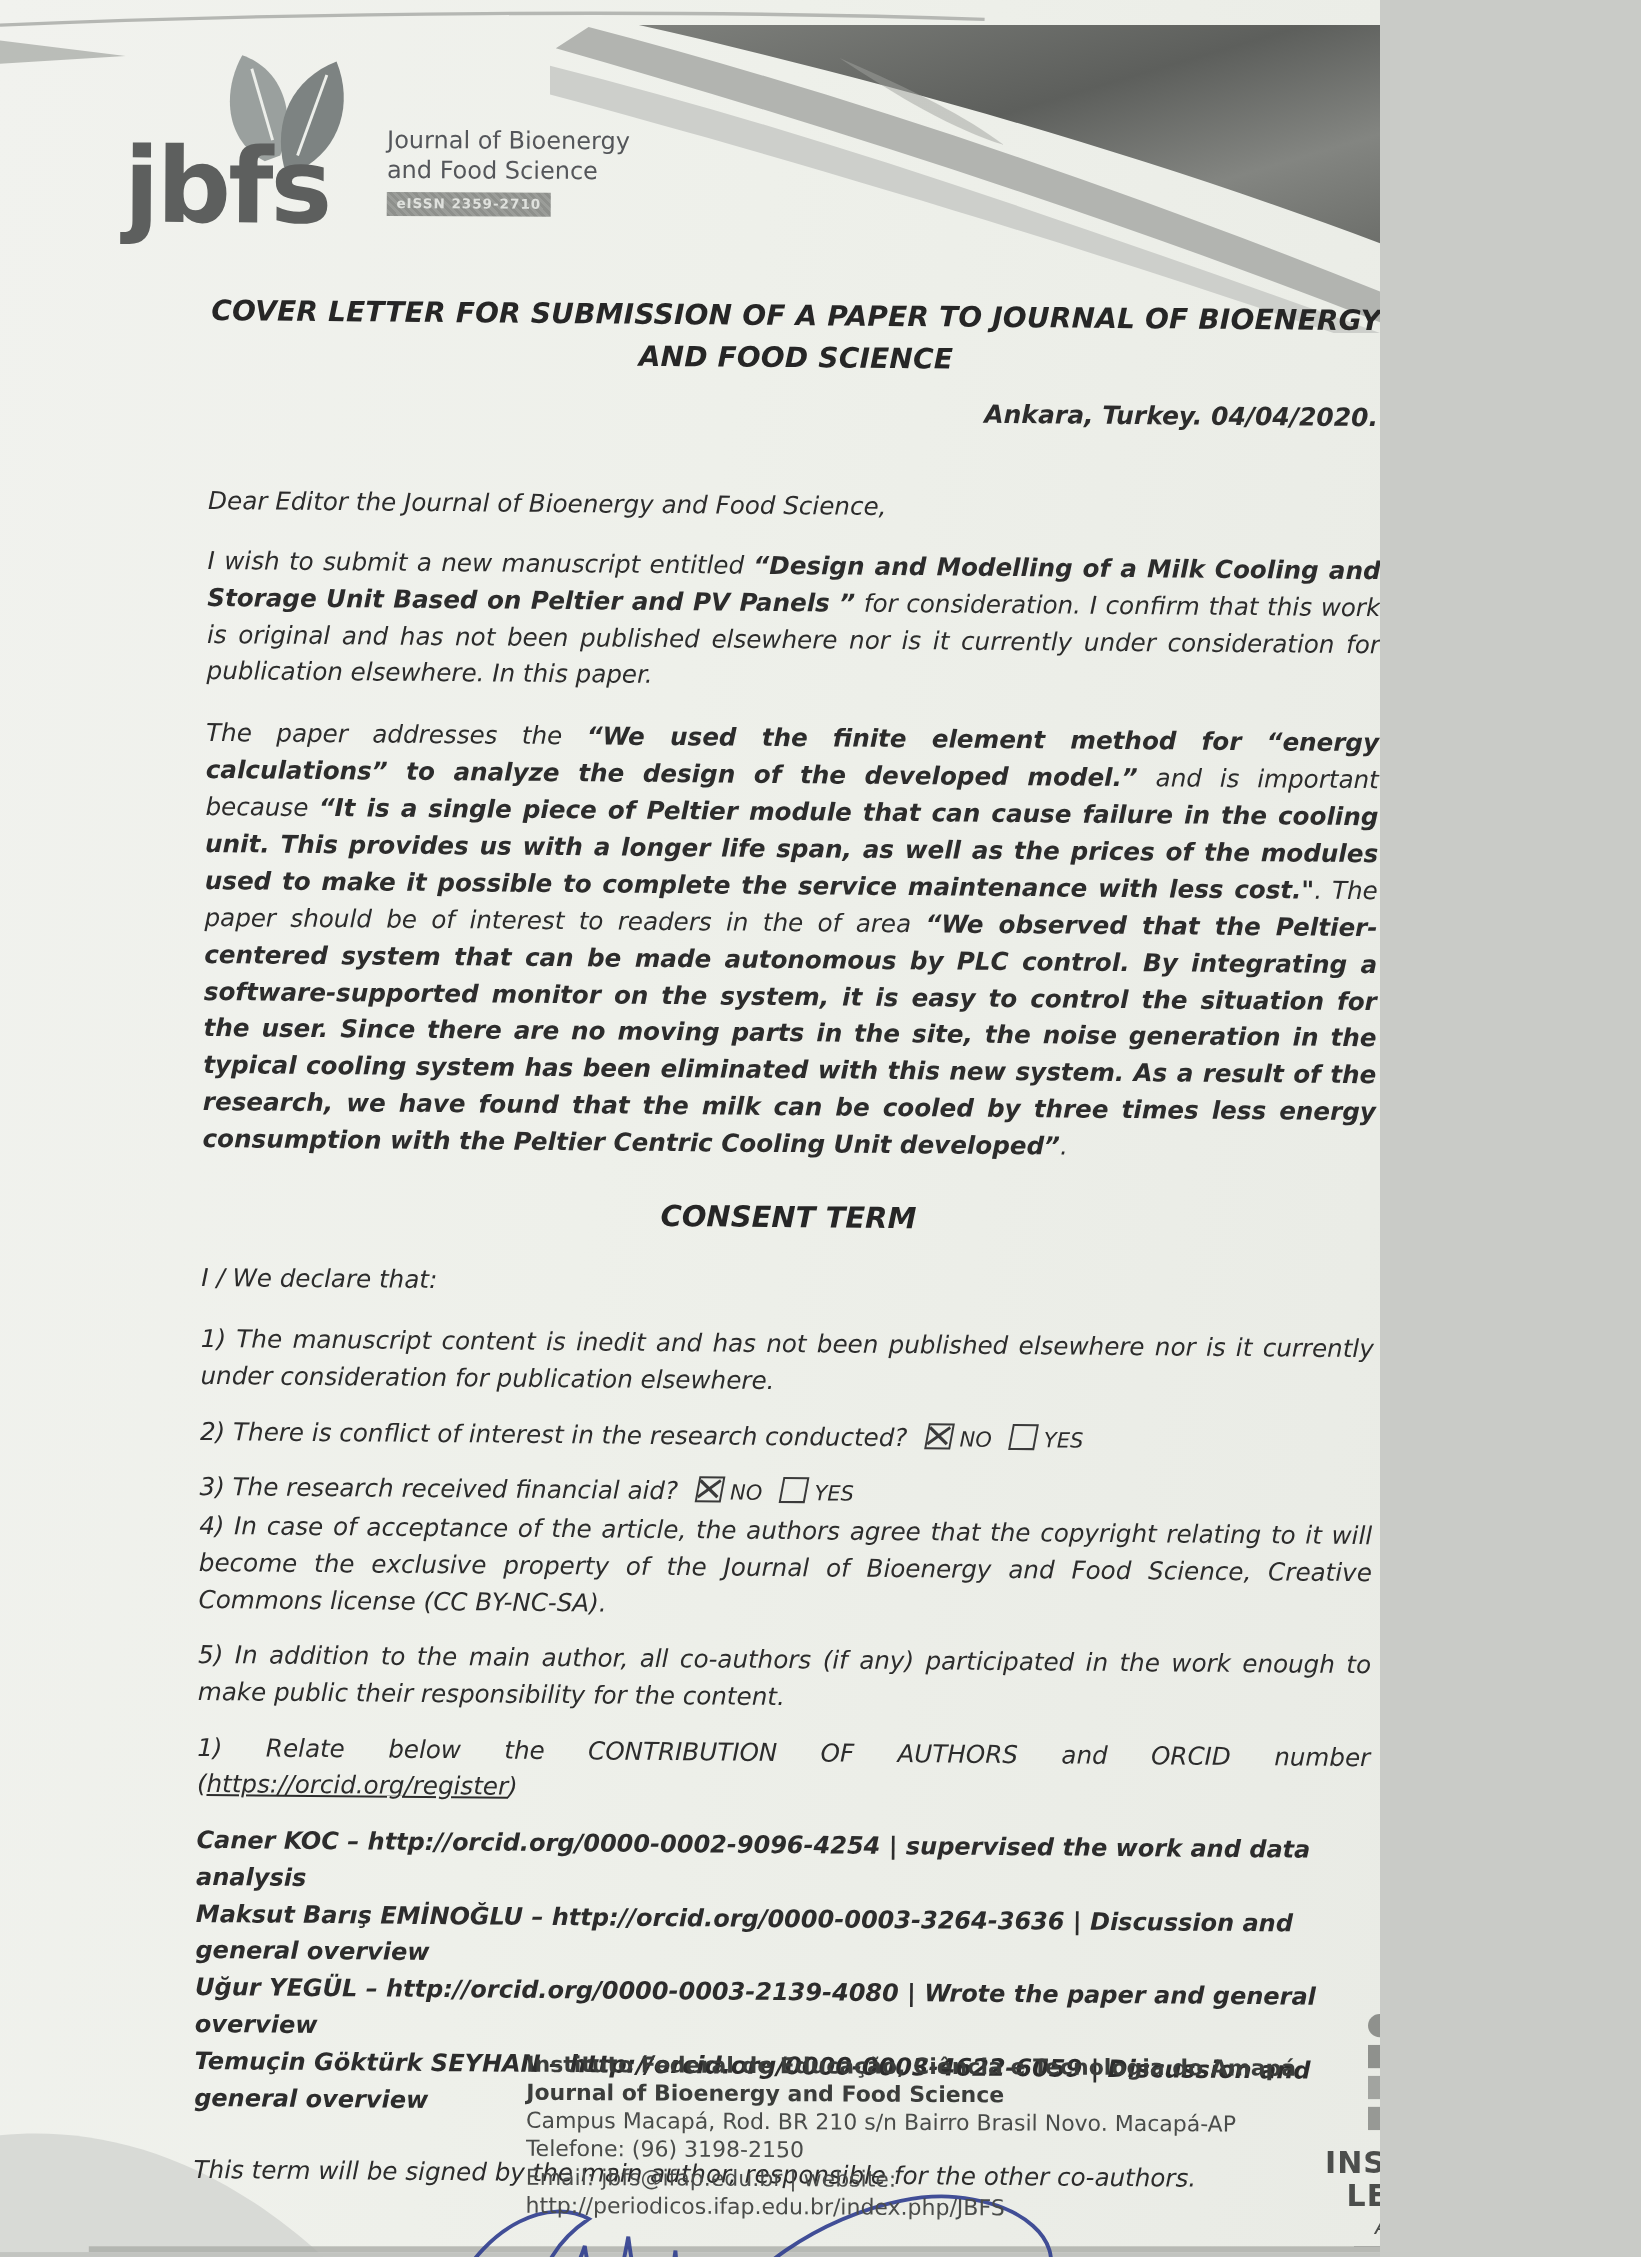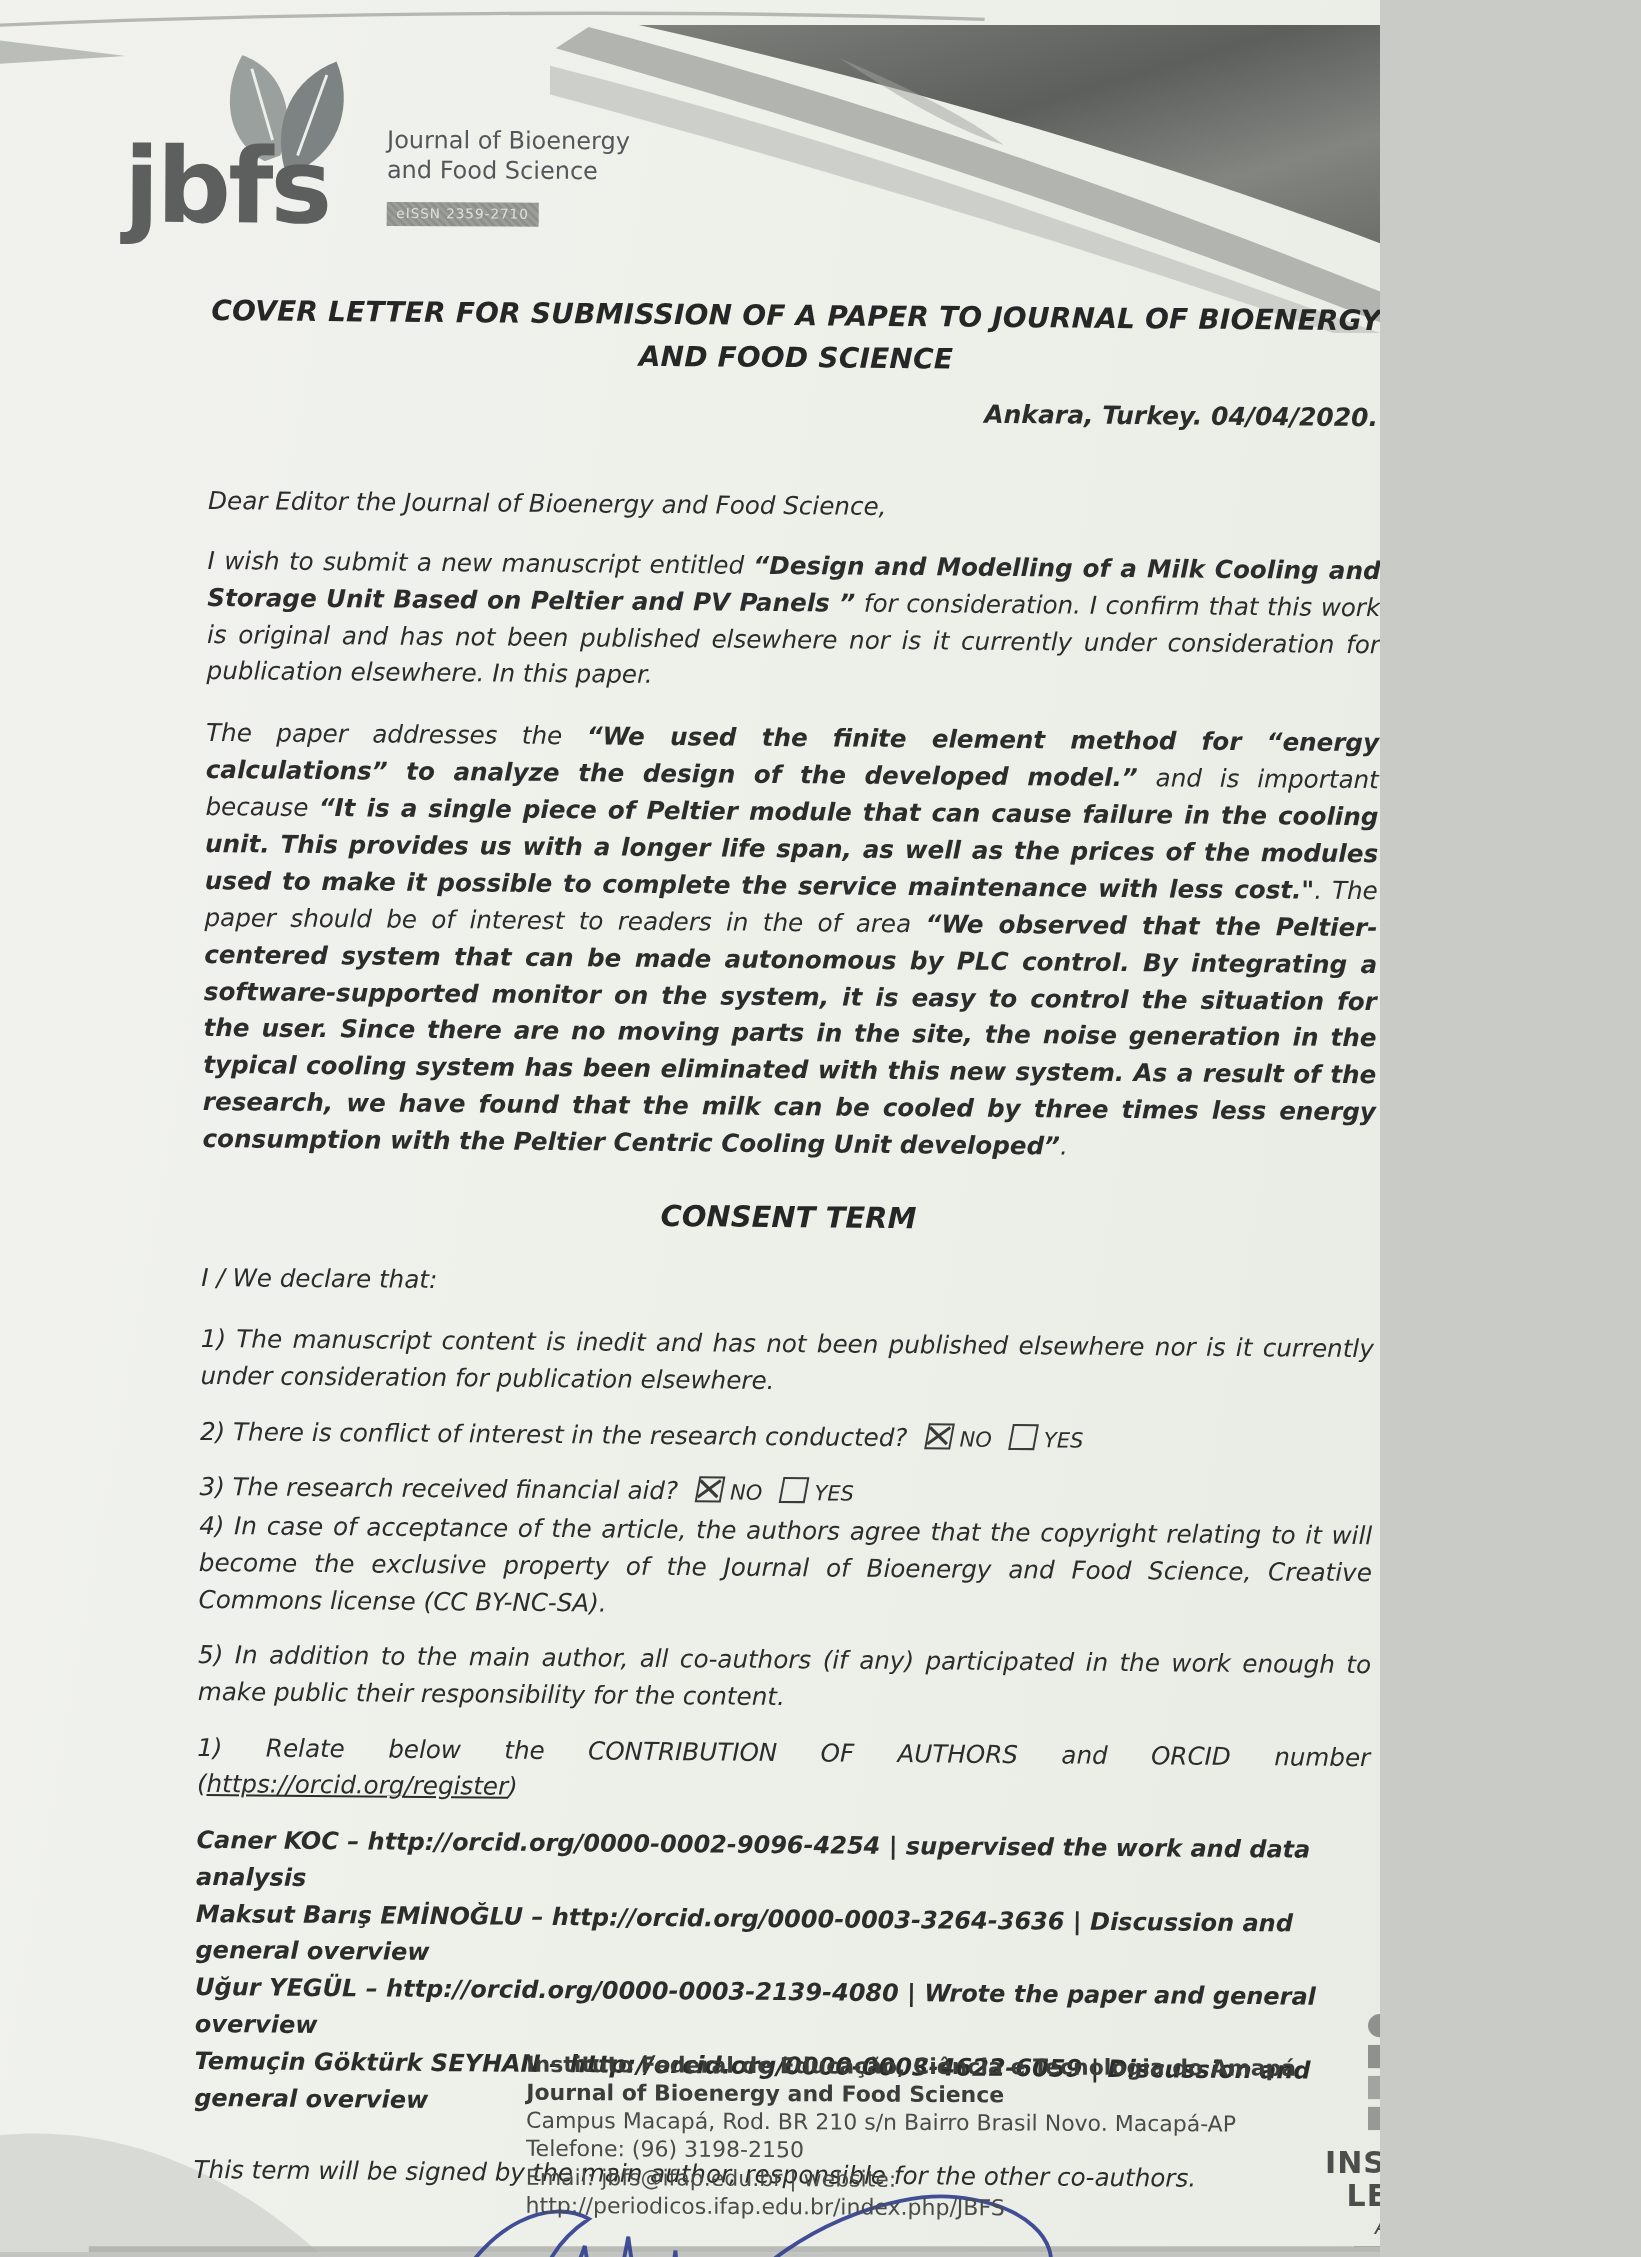--- a/index.html
+++ b/index.html
@@ -7,22 +7,22 @@
     position:relative; width:1380px; height:2257px; overflow:hidden;
     background:linear-gradient(100deg,#f1f2ee 0%,#eef0ea 45%,#e9ebe5 100%);
     font-family:"DejaVu Sans", sans-serif; color:#2e2e2e;
   }
   
   .brand { position:absolute; left:124px; top:46px; width:541px; height:222px; transform:rotate(0.3deg); }
   .leaves { position:absolute; left:85px; top:1.9px; }
   .logo-text { position:absolute; left:0px; top:89px; font-size:104px; font-weight:bold; color:#5d5f5e; letter-spacing:-2.9px; line-height:1; }
   .journal-name { position:absolute; left:263px; top:79px; font-size:24px; line-height:1.25; color:#54565a; }
   .issn-badge {
-    display:inline-block; margin-top:17px; padding:2.9px 9.7px 3.9px; font-size:13.5px; letter-spacing:1px;
-    color:#dfe1dd; background:repeating-linear-gradient(45deg,#8e908c 0 2.9px,#9b9d99 2.9px 5.8px);
+    display:inline-block; margin-top:7px; padding:2.9px 9.7px 3.9px; font-size:13.5px; letter-spacing:1px;
+    color:#dfe1dd; background:repeating-linear-gradient(45deg,#8e908c 0 2.9px,#9b9d99 2.9px 5.8px);font-weight:bold;
   }
   
   .swoosh { position:absolute; right:0; top:0; width:830px; height:333px; }
   
   .letter {
     position:absolute; left:210px; top:290px; width:1173px;
     font-style:italic; font-size:24.6px; line-height:1.5; color:#2c2c2c;
     transform:rotate(0.5deg); transform-origin:top left; text-align:justify;
   }
   .letter .b { font-weight:bold; }

